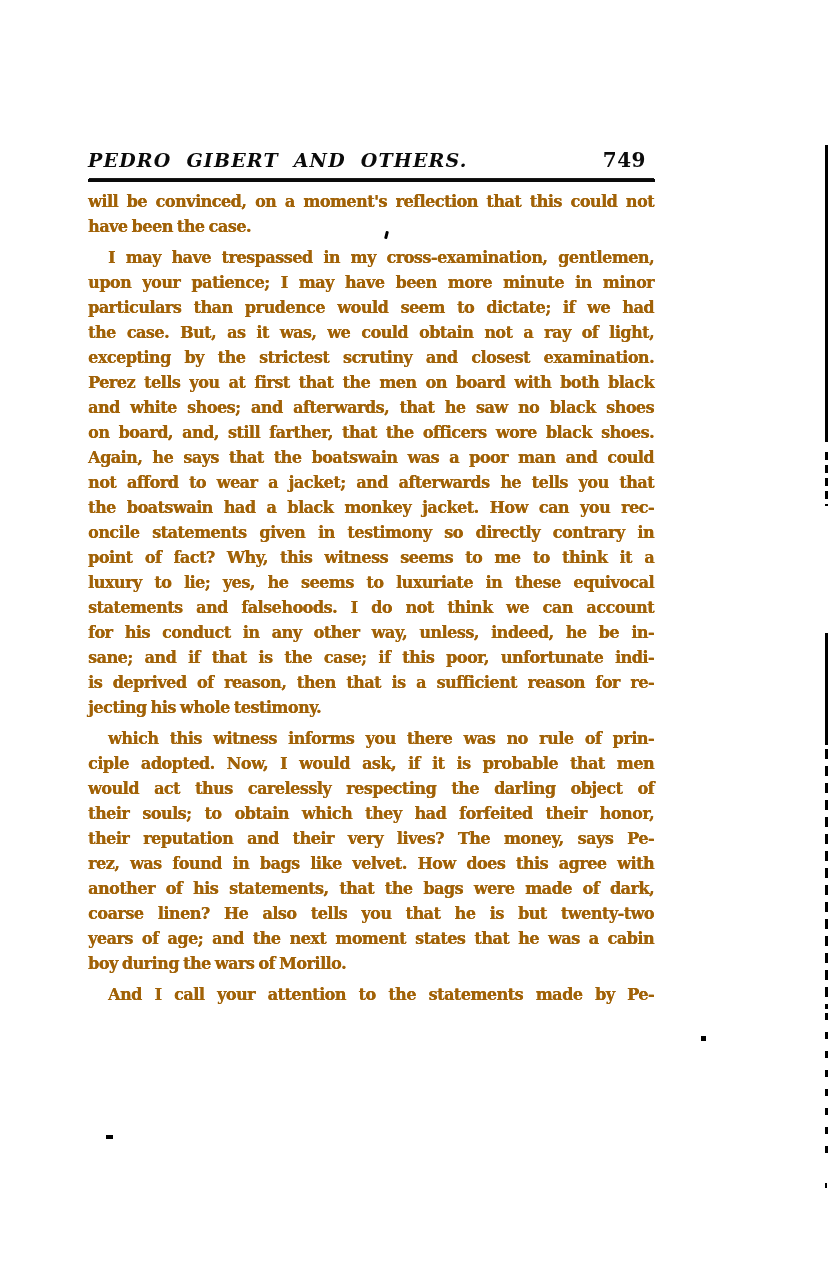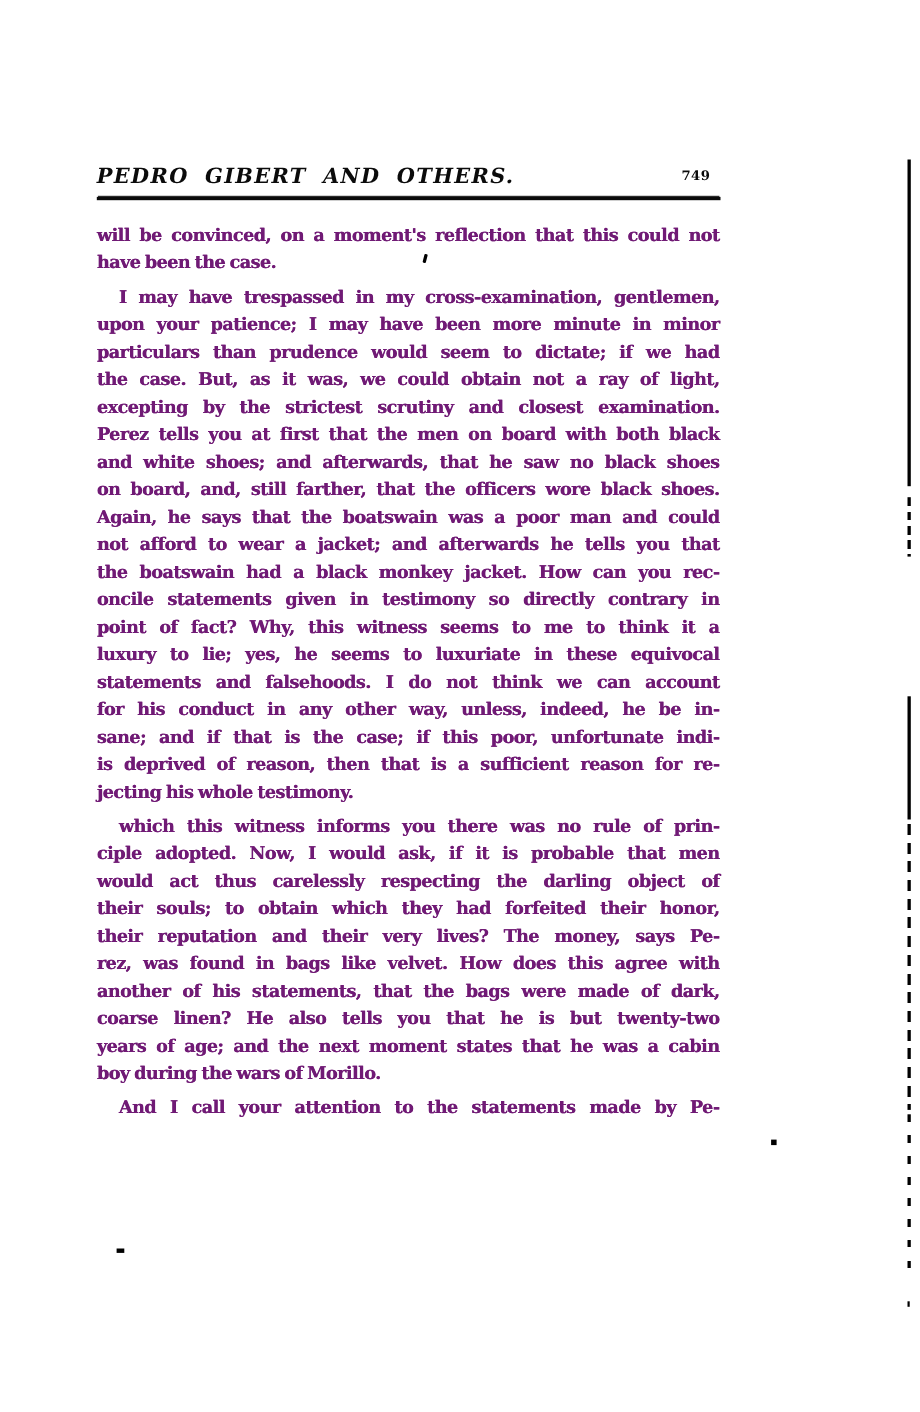--- a/index.html
+++ b/index.html
@@ -15,37 +15,36 @@
   .running-title{
     position:absolute;left:0;right:0;top:0;
     text-align:left;
     font-style:italic;font-weight:700;
     font-size:19px;line-height:28px;
     letter-spacing:1.2px;word-spacing:7px;
     color:#0b0b0b;
   }
   .page-number{
     position:absolute;right:8px;top:0;
-    font-weight:700;font-size:12px;line-height:28px;
+    font-weight:700;font-size:20px;line-height:28px;
     letter-spacing:0.5px;
     color:#0b0b0b;
   }
   .rule{
     position:absolute;left:88px;top:179px;width:567px;height:3px;
     background:#0a0a0a;
     box-shadow:0 -2px 0 -1px #1a1a1a;
   }
   
   .body-text{
     position:absolute;left:88px;top:189px;width:566px;
-    color:#701a75;
+    color:#a16207;
     font-size:16px;line-height:25px;font-weight:700;
     letter-spacing:-0.5px;word-spacing:-1px;
     text-shadow:0.3px 0 0 currentColor;
-    margin-top:12px;
   }
   .para{margin:0;}
   .para + .para{margin-top:6px;}
   .tl{text-align:justify;text-align-last:justify;}
   .tl.lastleft{text-align-last:left;}
   .para.indent .tl:first-child{text-indent:20px;}
   
   .edge{position:absolute;left:825px;width:3px;background:#000;}
   .edge.dash-a{background:repeating-linear-gradient(180deg,#000 0 8px,transparent 8px 13px);}
   .edge.dash-b{background:repeating-linear-gradient(180deg,#000 0 10px,transparent 10px 17px);}

